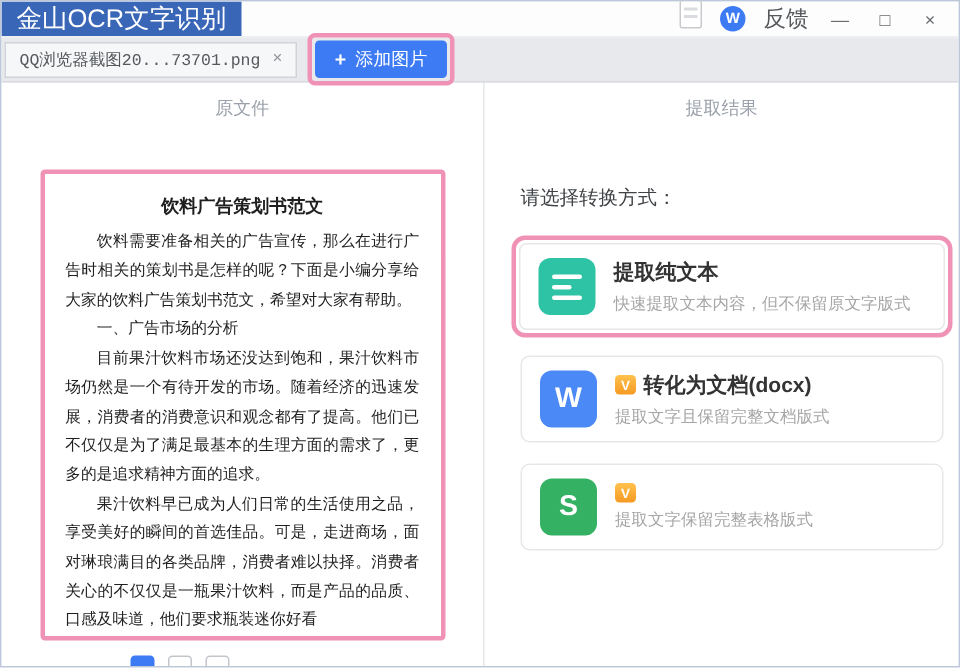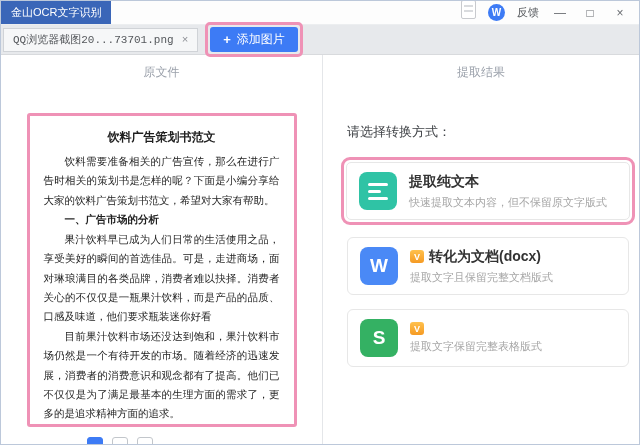--- a/index.html
+++ b/index.html
@@ -5,31 +5,31 @@
   * { margin:0; padding:0; box-sizing:border-box; }
   html,body { width:640px; height:445px; overflow:hidden; }
   body { font-family:"Liberation Sans","DejaVu Sans",sans-serif; background:#d6d9de; }
 
   .window { width:640px; height:445px; background:#fff; border:1px solid #bcc8da;
             display:flex; flex-direction:column; overflow:hidden; }
 
   
   .titlebar { flex:0 0 24px; height:24px; background:#fdfdfd; display:flex; align-items:center;
               position:relative; border-bottom:1px solid #eceef0; }
-  .app-badge { height:100%; background:#3a66b8; color:#fff; font-size:11px;
+  .app-badge { height:100%; background:#3a66b8; color:#fff; font-size:17px;
                display:flex; align-items:center; padding:0 10px; white-space:nowrap; }
   .win-title { font-size:12px; color:#3c3c3c; margin-left:44px; white-space:nowrap; }
   .tb-right { margin-left:auto; display:flex; align-items:center; gap:12px; padding-right:10px; }
   .page-icon { width:15px; height:19px; background:#fff; border:1px solid #c8cace; border-radius:2px;
                margin-top:-6px; position:relative; }
   .page-icon::before { content:""; position:absolute; left:2px; top:4px; width:9px; height:2px; background:#d9dbde; }
   .page-icon::after  { content:""; position:absolute; left:2px; top:9px; width:9px; height:2px; background:#d9dbde; }
   .wps-logo { width:17px; height:17px; border-radius:50%; background:#3d7bf5; color:#fff;
               font-size:10px; font-weight:bold; display:flex; align-items:center; justify-content:center; }
-  .feedback { font-size:11px; color:#55585c; }
+  .feedback { font-size:15px; color:#55585c; }
   .win-btn { font-size:12px; color:#6a6d72; width:18px; text-align:center; cursor:default; }
 
   
   .tabbar { flex:0 0 30px; height:30px; background:#e7e9ec; display:flex; align-items:center;
             padding-left:2px; border-bottom:1px solid #d8dadd; position:relative; overflow:visible; z-index:5; }
   .tab { height:24px; background:#f6f7f8; border:1px solid #d0d3d7; display:flex; align-items:center;
          gap:8px; padding:0 9px; font-size:11px; color:#55585c; white-space:nowrap;font-family:Liberation Mono, monospace; }
   .tab-close { color:#8d9095; font-size:11px; }
   .add-annotation { border:3px solid #ef92b6; border-radius:5px; padding:2px; margin-left:7px; background:transparent; }
   .add-btn { background:#3d7bf5; color:#fff; font-size:12px; border-radius:3px; padding:4px 13px;
@@ -42,21 +42,21 @@
   .right-panel { flex:1; position:relative; overflow:hidden; }
   .panel-header { text-align:center; font-size:12px; color:#9ba1ab; padding-top:9px; }
 
   
   .doc-annotation { width:270px; height:314px; margin:32px auto 0; border:3px solid #ef92b6;
                     border-radius:3px; background:#fff; padding:10px 14px; overflow:hidden; }
   .doc { font-family:"DejaVu Serif","Liberation Serif",serif; color:#1f1f1f;
          font-size:10.5px; line-height:1.85; text-align:justify; }
   .doc-title { text-align:center; font-weight:bold; font-size:12px; margin:2px 0 6px; line-height:1.5; }
   .doc-p { text-indent:2em; }
-  .doc-h { text-indent:2em; font-weight:bold; }
+  .doc-h { text-indent:2em; font-weight:normal; }
 
   
   .preview-toolbar { position:absolute; left:86px; bottom:-9px; display:flex; gap:9px; }
   .pt-icon { width:16px; height:16px; border-radius:3px; background:#fff; border:1px solid #c2c6cb; }
   .pt-icon.blue { background:#3d7bf5; border-color:#3d7bf5; }
 
   
   .prompt { margin:42px 0 16px 24px; font-size:13px; color:#3f4246; }
   .card { width:282px; margin:0 0 14px 24px; border:1px solid #e7e7e7; border-radius:6px; background:#fff;
           display:flex; align-items:center; gap:12px; padding:9px 12px; cursor:pointer; }
@@ -107,22 +107,22 @@
   <div class="content">
 
     <div class="left-panel">
       <div class="panel-header">原文件</div>
 
       <div class="doc-annotation">
         <div class="doc">
           <div class="doc-title">饮料广告策划书范文</div>
           <p class="doc-p">饮料需要准备相关的广告宣传，那么在进行广告时相关的策划书是怎样的呢？下面是小编分享给大家的饮料广告策划书范文，希望对大家有帮助。</p>
           <p class="doc-h">一、广告市场的分析</p>
+          <p class="doc-p">目前果汁饮料市场还没达到饱和，果汁饮料市场仍然是一个有待开发的市场。随着经济的迅速发展，消费者的消费意识和观念都有了提高。他们已不仅仅是为了满足最基本的生理方面的需求了，更多的是追求精神方面的追求。</p>
           <p class="doc-p">果汁饮料早已成为人们日常的生活使用之品，享受美好的瞬间的首选佳品。可是，走进商场，面对琳琅满目的各类品牌，消费者难以抉择。消费者关心的不仅仅是一瓶果汁饮料，而是产品的品质、口感及味道，他们要求瓶装迷你好看</p>
-          <p class="doc-p">目前果汁饮料市场还没达到饱和，果汁饮料市场仍然是一个有待开发的市场。随着经济的迅速发展，消费者的消费意识和观念都有了提高。他们已不仅仅是为了满足最基本的生理方面的需求了，更多的是追求精神方面的追求。</p>
         </div>
       </div>
 
       <div class="preview-toolbar">
         <span class="pt-icon blue"></span>
         <span class="pt-icon"></span>
         <span class="pt-icon"></span>
       </div>
     </div>
 

